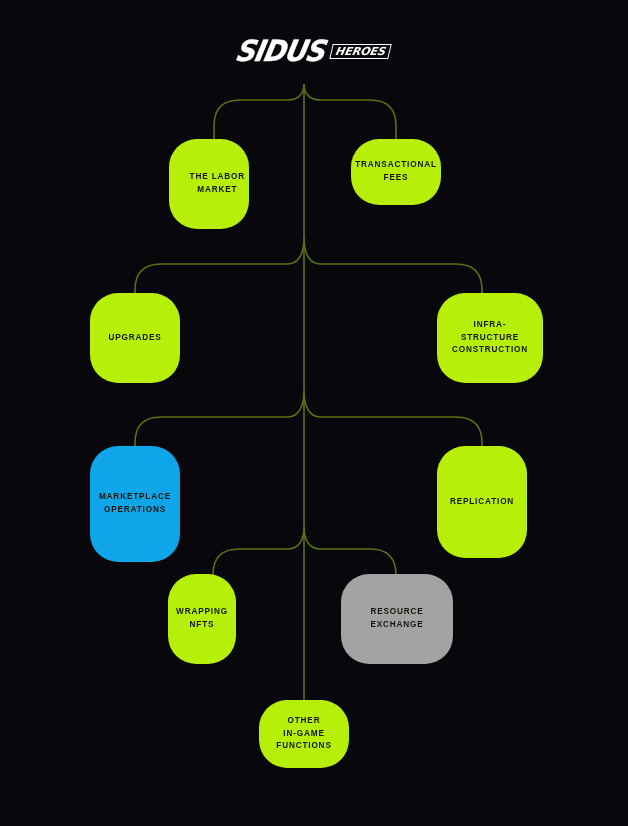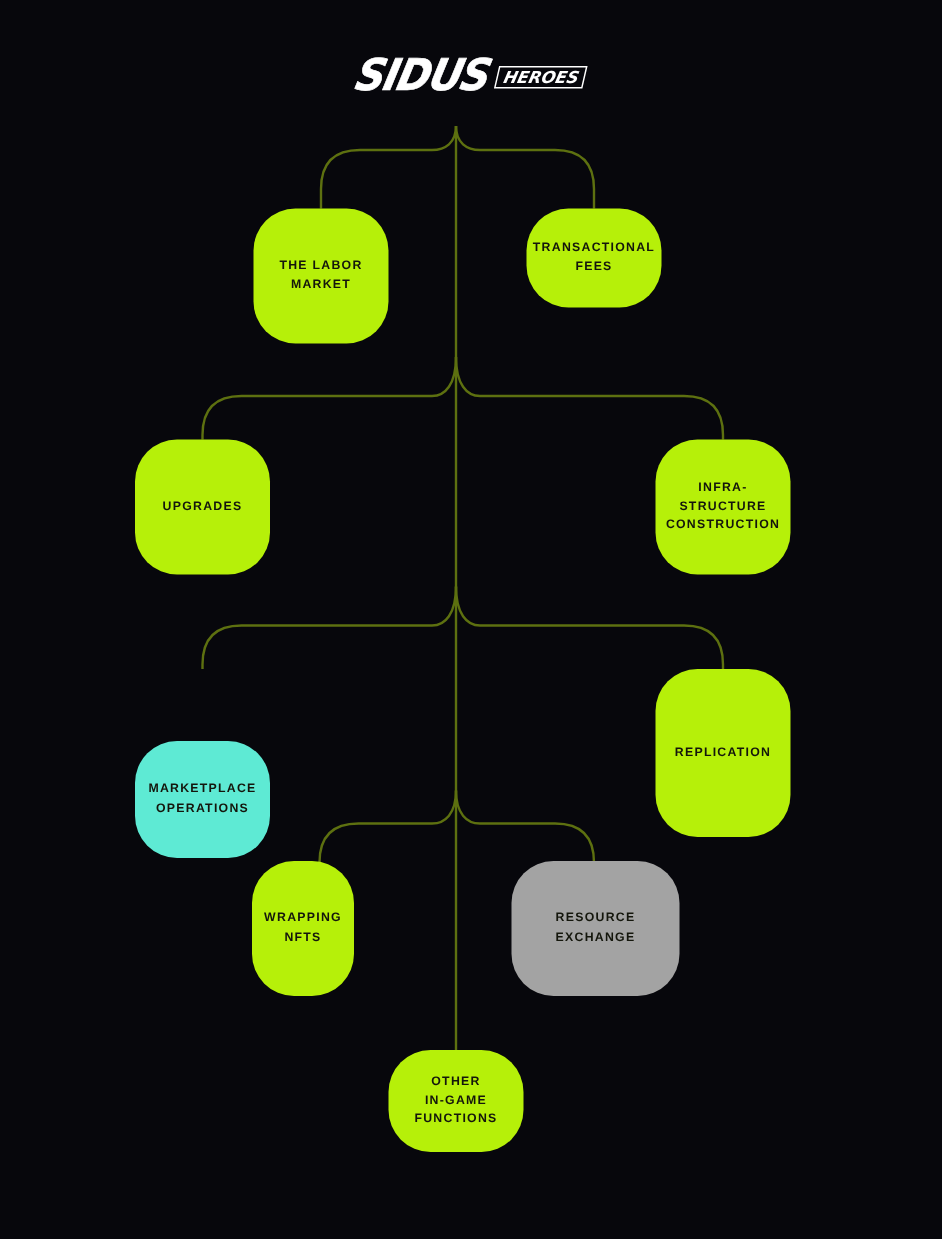--- a/index.html
+++ b/index.html
@@ -112,37 +112,37 @@
         <path d="M 304 238 C 304 256.2, 296.8 264, 288 264 L 161 264 Q 135 264, 135 290 L 135 293" stroke="#5d7010"></path>
         <path d="M 304 238 C 304 256.2, 311.2 264, 320 264 L 456 264 Q 482 264, 482 290 L 482 293" stroke="#5d7010"></path>
         <path d="M 304 391 C 304 409.2, 296.8 417, 288 417 L 161 417 Q 135 417, 135 443 L 135 446" stroke="#5d7010"></path>
         <path d="M 304 391 C 304 409.2, 311.2 417, 320 417 L 456 417 Q 482 417, 482 443 L 482 446" stroke="#5d7010"></path>
         <path d="M 304 527 C 304 542.4, 296.8 549, 288 549 L 239 549 Q 213 549, 213 575 L 213 574" stroke="#5d7010"></path>
         <path d="M 304 527 C 304 542.4, 311.2 549, 320 549 L 370 549 Q 396 549, 396 575 L 396 574" stroke="#5d7010"></path>
       </g>
   </svg>
 
   <div id="nodes">
-      <div class="node" style="left: 169px; top: 139px; width: 90px; height: 90px; background: rgb(182, 240, 9);">
+      <div class="node" style="left: 169px; top: 139px; width: 80px; height: 90px; background: rgb(182, 240, 9); justify-content: flex-end;">
         <span class="node-label" style="color: rgb(20, 22, 12);">THE LABOR
 MARKET</span>
       </div>
       <div class="node" style="left: 351px; top: 139px; width: 90px; height: 66px; background: rgb(182, 240, 9);">
         <span class="node-label" style="color: rgb(20, 22, 12);">TRANSACTIONAL
 FEES</span>
       </div>
       <div class="node" style="left: 90px; top: 293px; width: 90px; height: 90px; background: rgb(182, 240, 9);">
         <span class="node-label" style="color: rgb(20, 22, 12);">UPGRADES</span>
       </div>
-      <div class="node" style="left: 437px; top: 293px; width: 90px; height: 90px; background: rgb(182, 240, 9);">
+      <div class="node" style="left: 437px; top: 293px; width: 106px; height: 90px; background: rgb(182, 240, 9);">
         <span class="node-label" style="color: rgb(20, 22, 12);">INFRA-
 STRUCTURE
 CONSTRUCTION</span>
       </div>
-      <div class="node" style="left: 90px; top: 446px; width: 90px; height: 78px; background: #5eead4; margin-top: 48px;">
+      <div class="node" style="left: 90px; top: 446px; width: 90px; height: 116px; background: #0ea5e9;">
         <span class="node-label" style="color: rgb(20, 22, 12);">MARKETPLACE
 OPERATIONS</span>
       </div>
       <div class="node" style="left: 437px; top: 446px; width: 90px; height: 112px; background: rgb(182, 240, 9);">
         <span class="node-label" style="color: rgb(20, 22, 12);">REPLICATION</span>
       </div>
       <div class="node" style="left: 168px; top: 574px; width: 68px; height: 90px; background: rgb(182, 240, 9);">
         <span class="node-label" style="color: rgb(20, 22, 12);">WRAPPING
 NFTS</span>
       </div>

